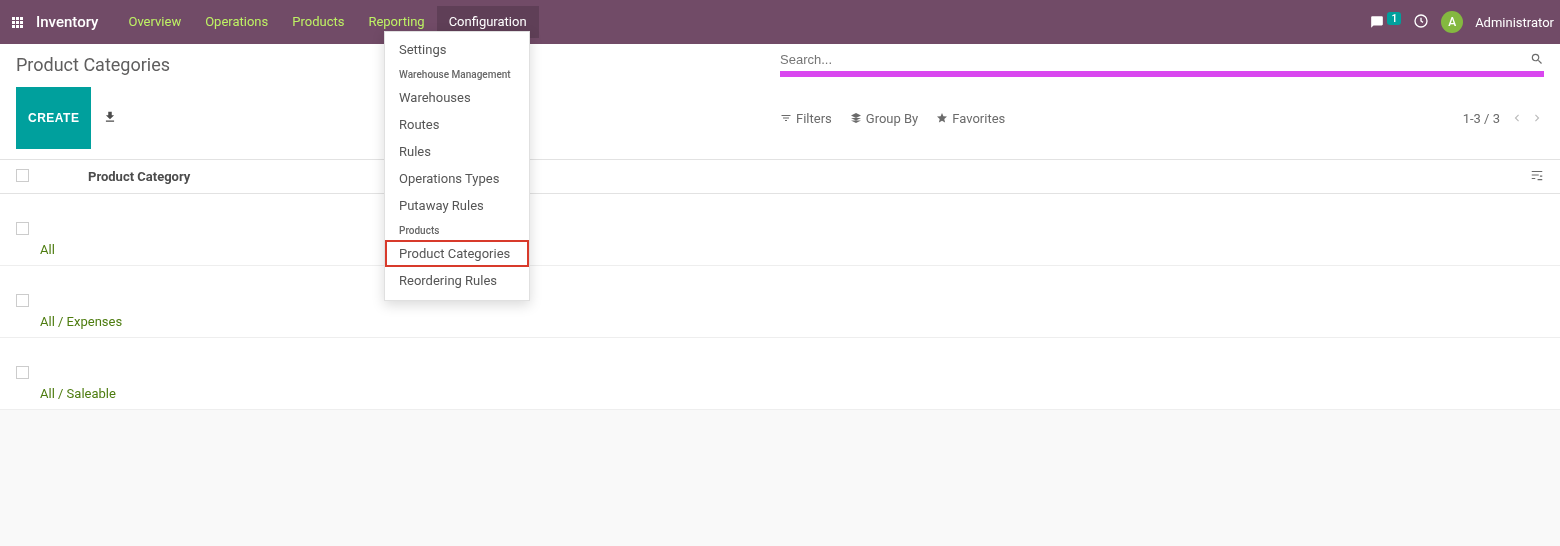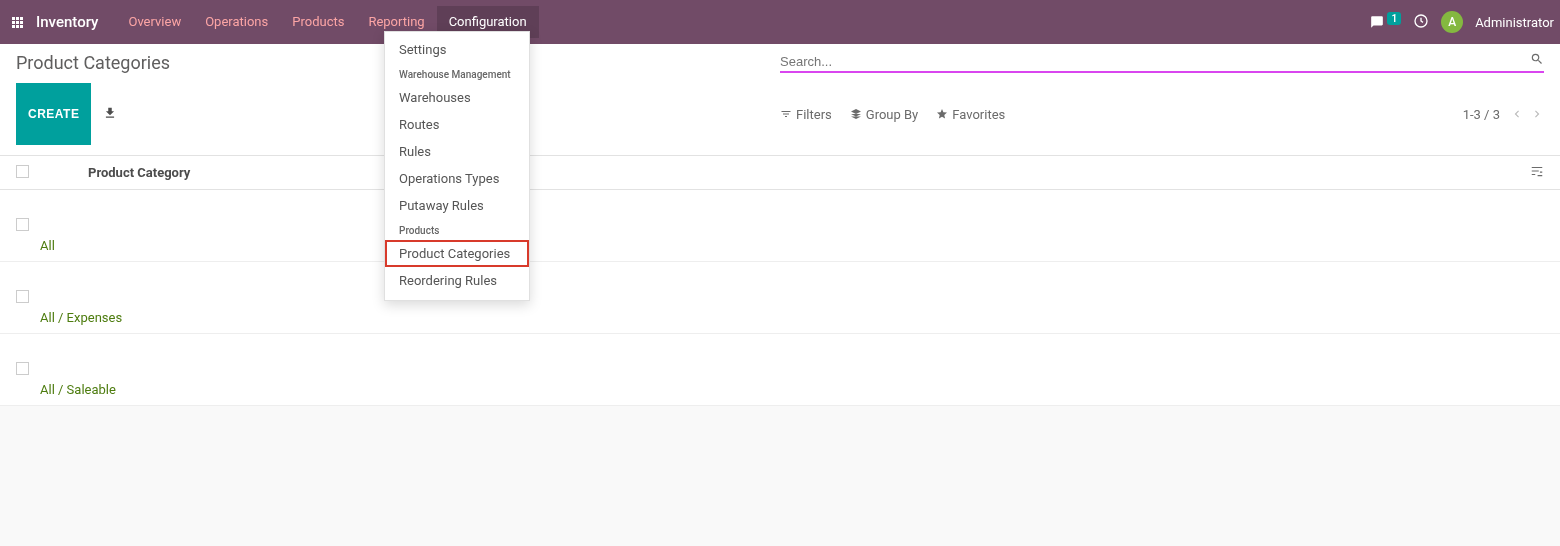--- a/index.html
+++ b/index.html
@@ -3,36 +3,36 @@
 <meta charset="utf-8">
 <style>
 * { margin: 0; padding: 0; box-sizing: border-box; }
 body { font-family: -apple-system, BlinkMacSystemFont, "Segoe UI", Roboto, "Helvetica Neue", Arial, sans-serif; font-size: 13px; color: #4c4c4c; background: #f9f9f9; width: 1560px; }
 
 
 .navbar { background: #714B67; height: 44px; display: flex; align-items: center; color: #fff; position: relative; }
 .apps-icon { width: 18px; height: 18px; margin-left: 8px; cursor: pointer; display: flex; flex-wrap: wrap; gap: 1px; align-content: center; justify-content: center; padding:2px; }
 .apps-icon span { width: 3px; height: 3px; background: #fff; display:block; }
 .brand { font-size: 15px; font-weight: 500; margin-left: 10px; margin-right: 18px; color:#fff; }
-.nav-item { color: #fca5a5; font-size: 13px; padding: 0 12px; height: 32px; line-height: 32px; cursor: pointer; }
+.nav-item { color: #bef264; font-size: 13px; padding: 0 12px; height: 32px; line-height: 32px; cursor: pointer; }
 .nav-item.active { background: #5f3f57; color: #fff; }
 .nav-spacer { flex: 1; }
 .nav-right { display: flex; align-items: center; gap: 12px; padding-right: 6px; }
 .chat-icon { display:flex; align-items:center; gap:2px; cursor:pointer; }
 .chat-icon svg { fill: #fff; }
 .badge { background: #00A09D; color:#fff; font-size:10px; padding:1px 4px; border-radius:3px; font-weight:600; position:relative; top:-4px; }
 .clock-icon svg { fill:none; stroke:#fff; stroke-width:2; }
 .avatar { width:22px; height:22px; border-radius:50%; background:#84b840; color:#fff; font-size:12px; display:flex; align-items:center; justify-content:center; font-weight:500; }
 .user-name { color:#fff; font-size:13px; }
 
 
 .control-panel { background:#fff; border-bottom:1px solid #e2e2e2; }
 .cp-top { display:flex; align-items:center; padding:8px 16px 4px 16px; }
 .breadcrumb-title { font-size:18px; color:#5f5e5e; flex:0 0 50%; }
-.search-wrap { flex:1; display:flex; align-items:flex-end; border-bottom:2px solid #d946ef; padding-bottom:2px; }
+.search-wrap { flex:1; display:flex; align-items:flex-start; border-bottom:6px solid #d946ef; padding-bottom:2px; }
 .search-input { flex:1; border:none; outline:none; font-size:13px; color:#888; background:transparent; }
 .search-icon svg { fill:#6c6c6c; }
 .cp-bottom { display:flex; align-items:center; padding:6px 16px 10px 16px; }
 .cp-left { flex:0 0 50%; display:flex; align-items:center; gap:8px; }
 .create-btn { background:#00A09D; color:#fff; border:none; padding:24px 12px; font-size:12px; font-weight:600; letter-spacing:0.5px; cursor:pointer; }
 .import-btn { background:transparent; border:none; color:#4c4c4c; cursor:pointer; padding:4px; }
 .import-btn svg { fill:#4c4c4c; }
 .cp-right { flex:1; display:flex; align-items:center; }
 .search-opts { display:flex; gap:18px; }
 .search-opt { display:flex; align-items:center; gap:4px; color:#6b6b6b; cursor:pointer; font-size:13px; }

